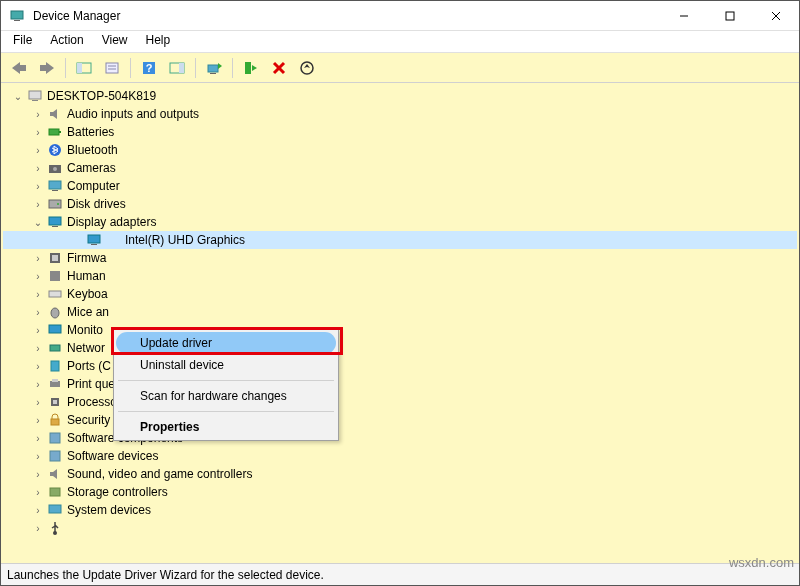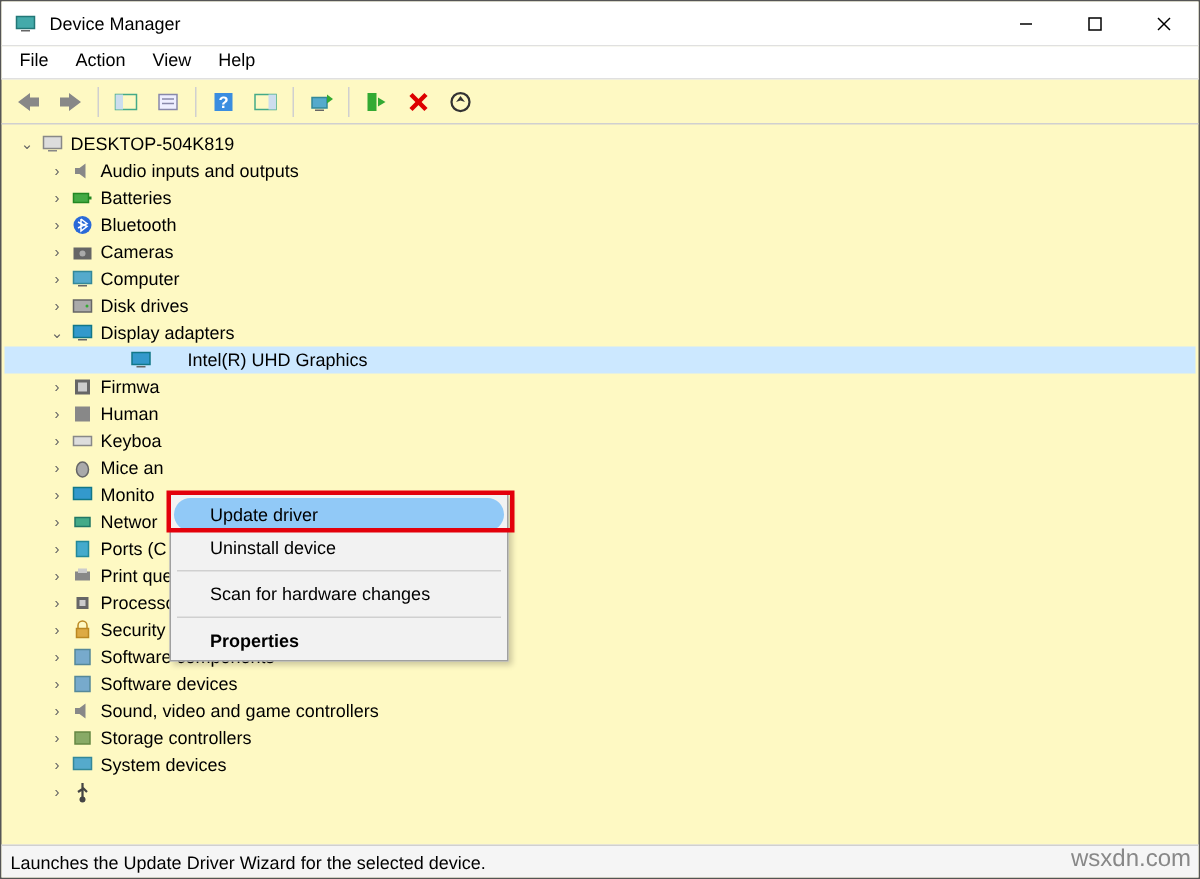--- a/index.html
+++ b/index.html
@@ -157,22 +157,22 @@
       border-top: 1px solid #d0d0d0;
       display: flex;
       align-items: center;
       padding: 0 6px;
       font-size: 12px;
       background: #f5f5f5;
     }
     .watermark {
       position: absolute;
       right: 6px;
-      bottom: 4px;
-      font-size: 16px;
+      bottom: 16px;
+      font-size: 13px;
       color: #888;
     }
   </style>
 </head>
 <body>
 
 <div class="window">
 
   <div class="titlebar">
     <span class="titlebar-icon">

